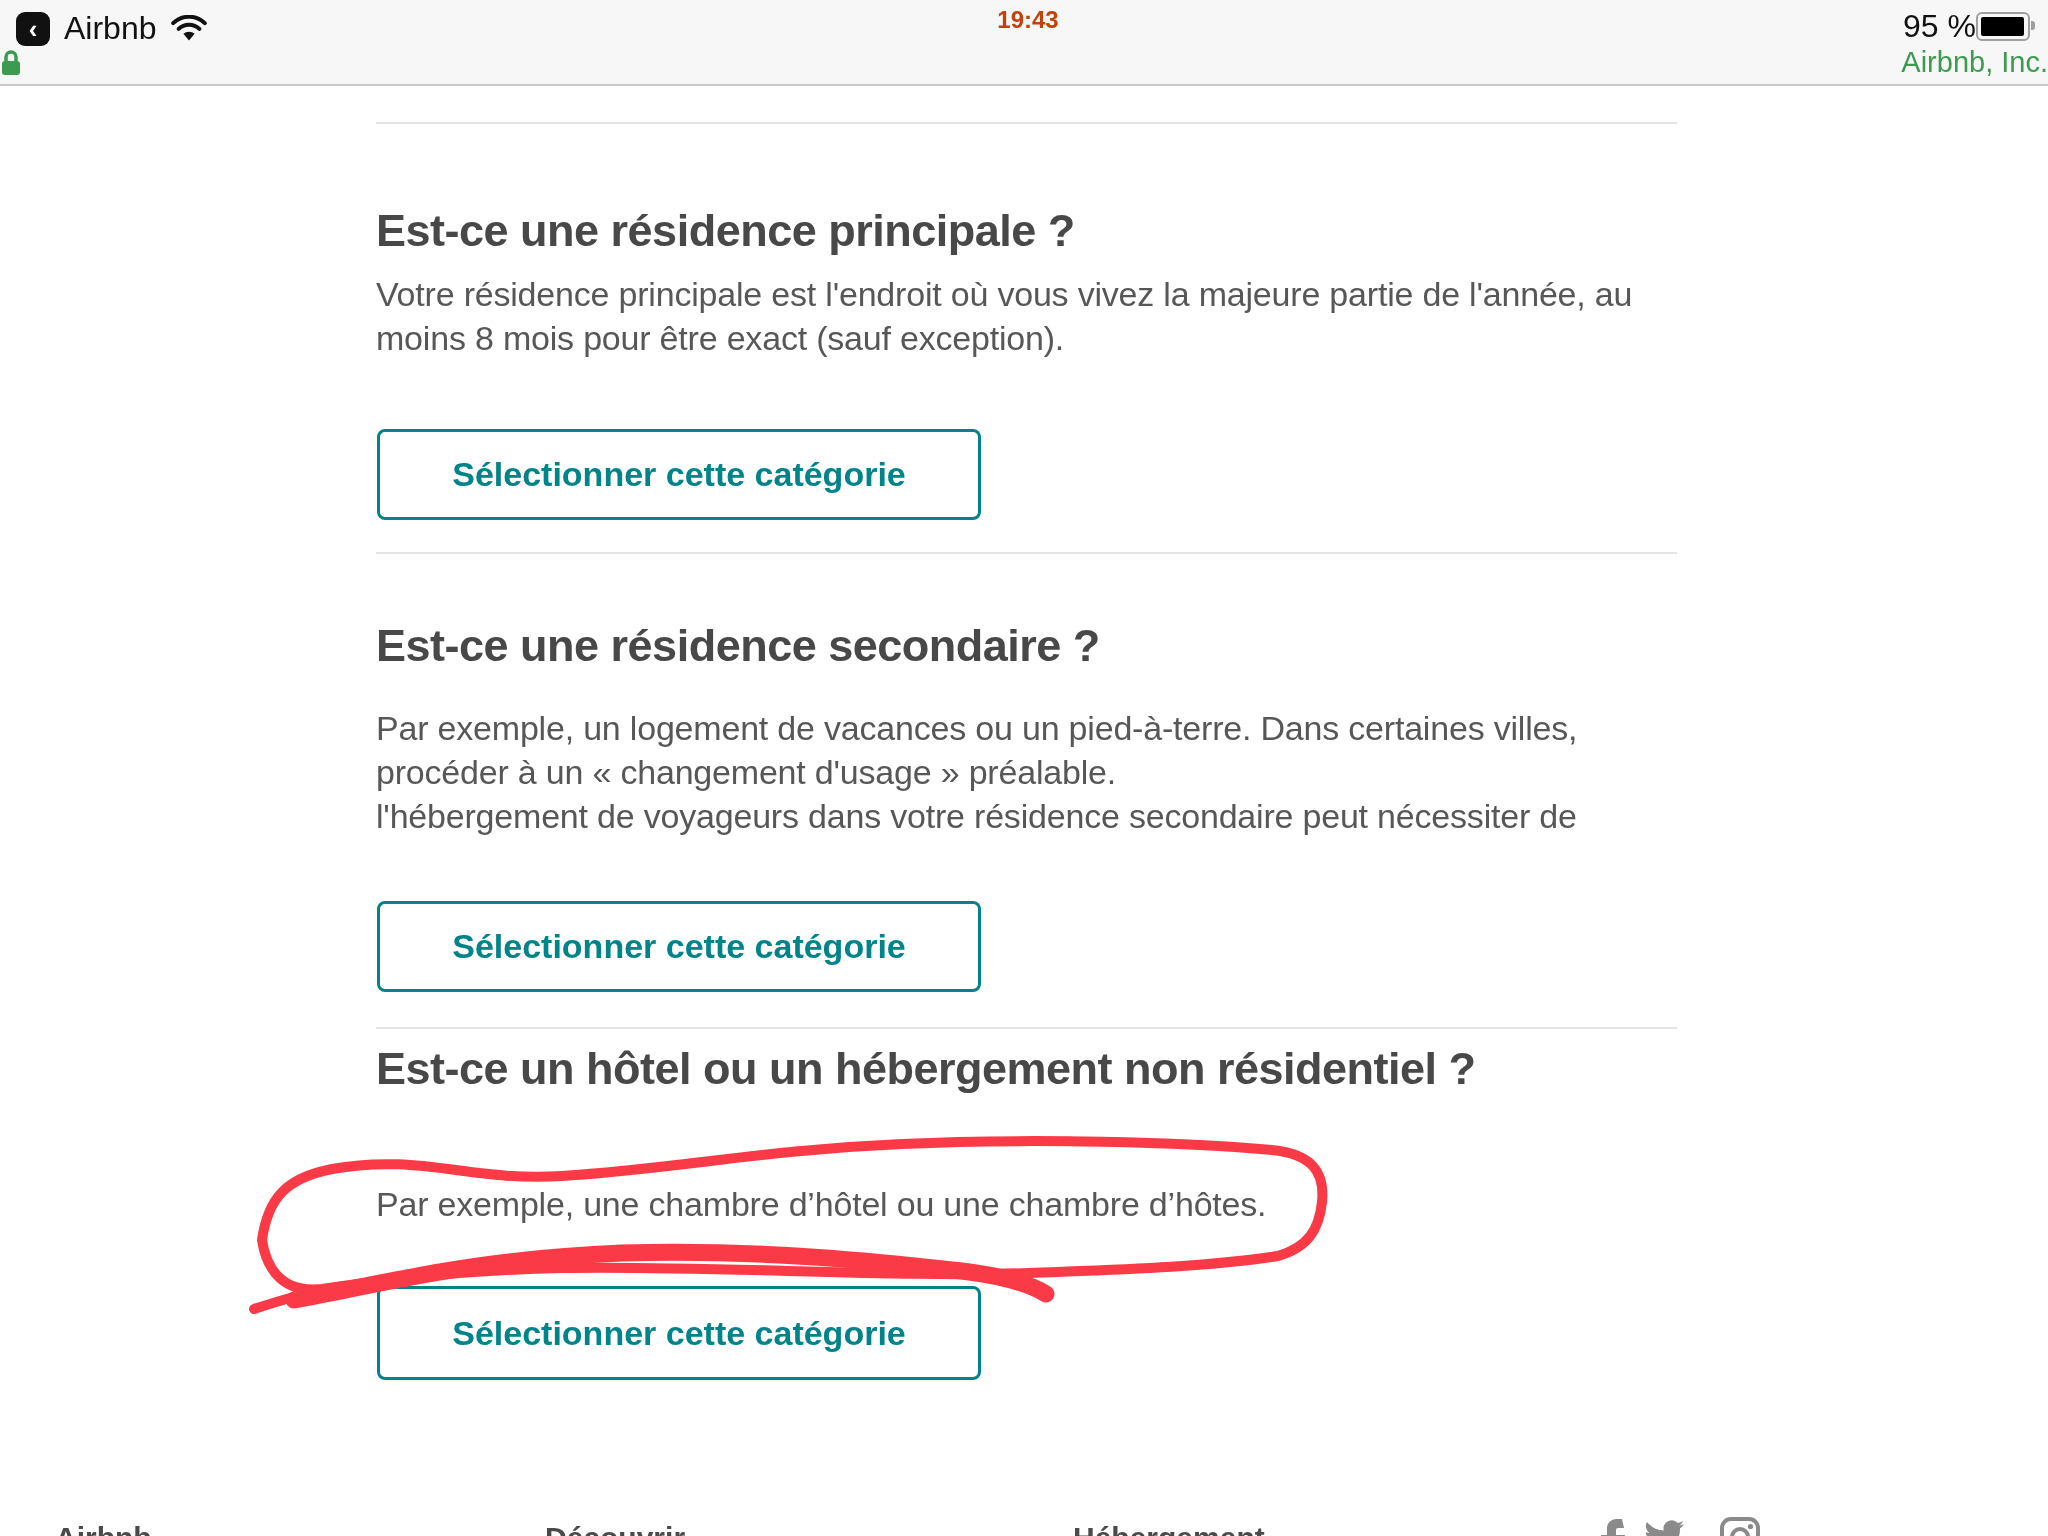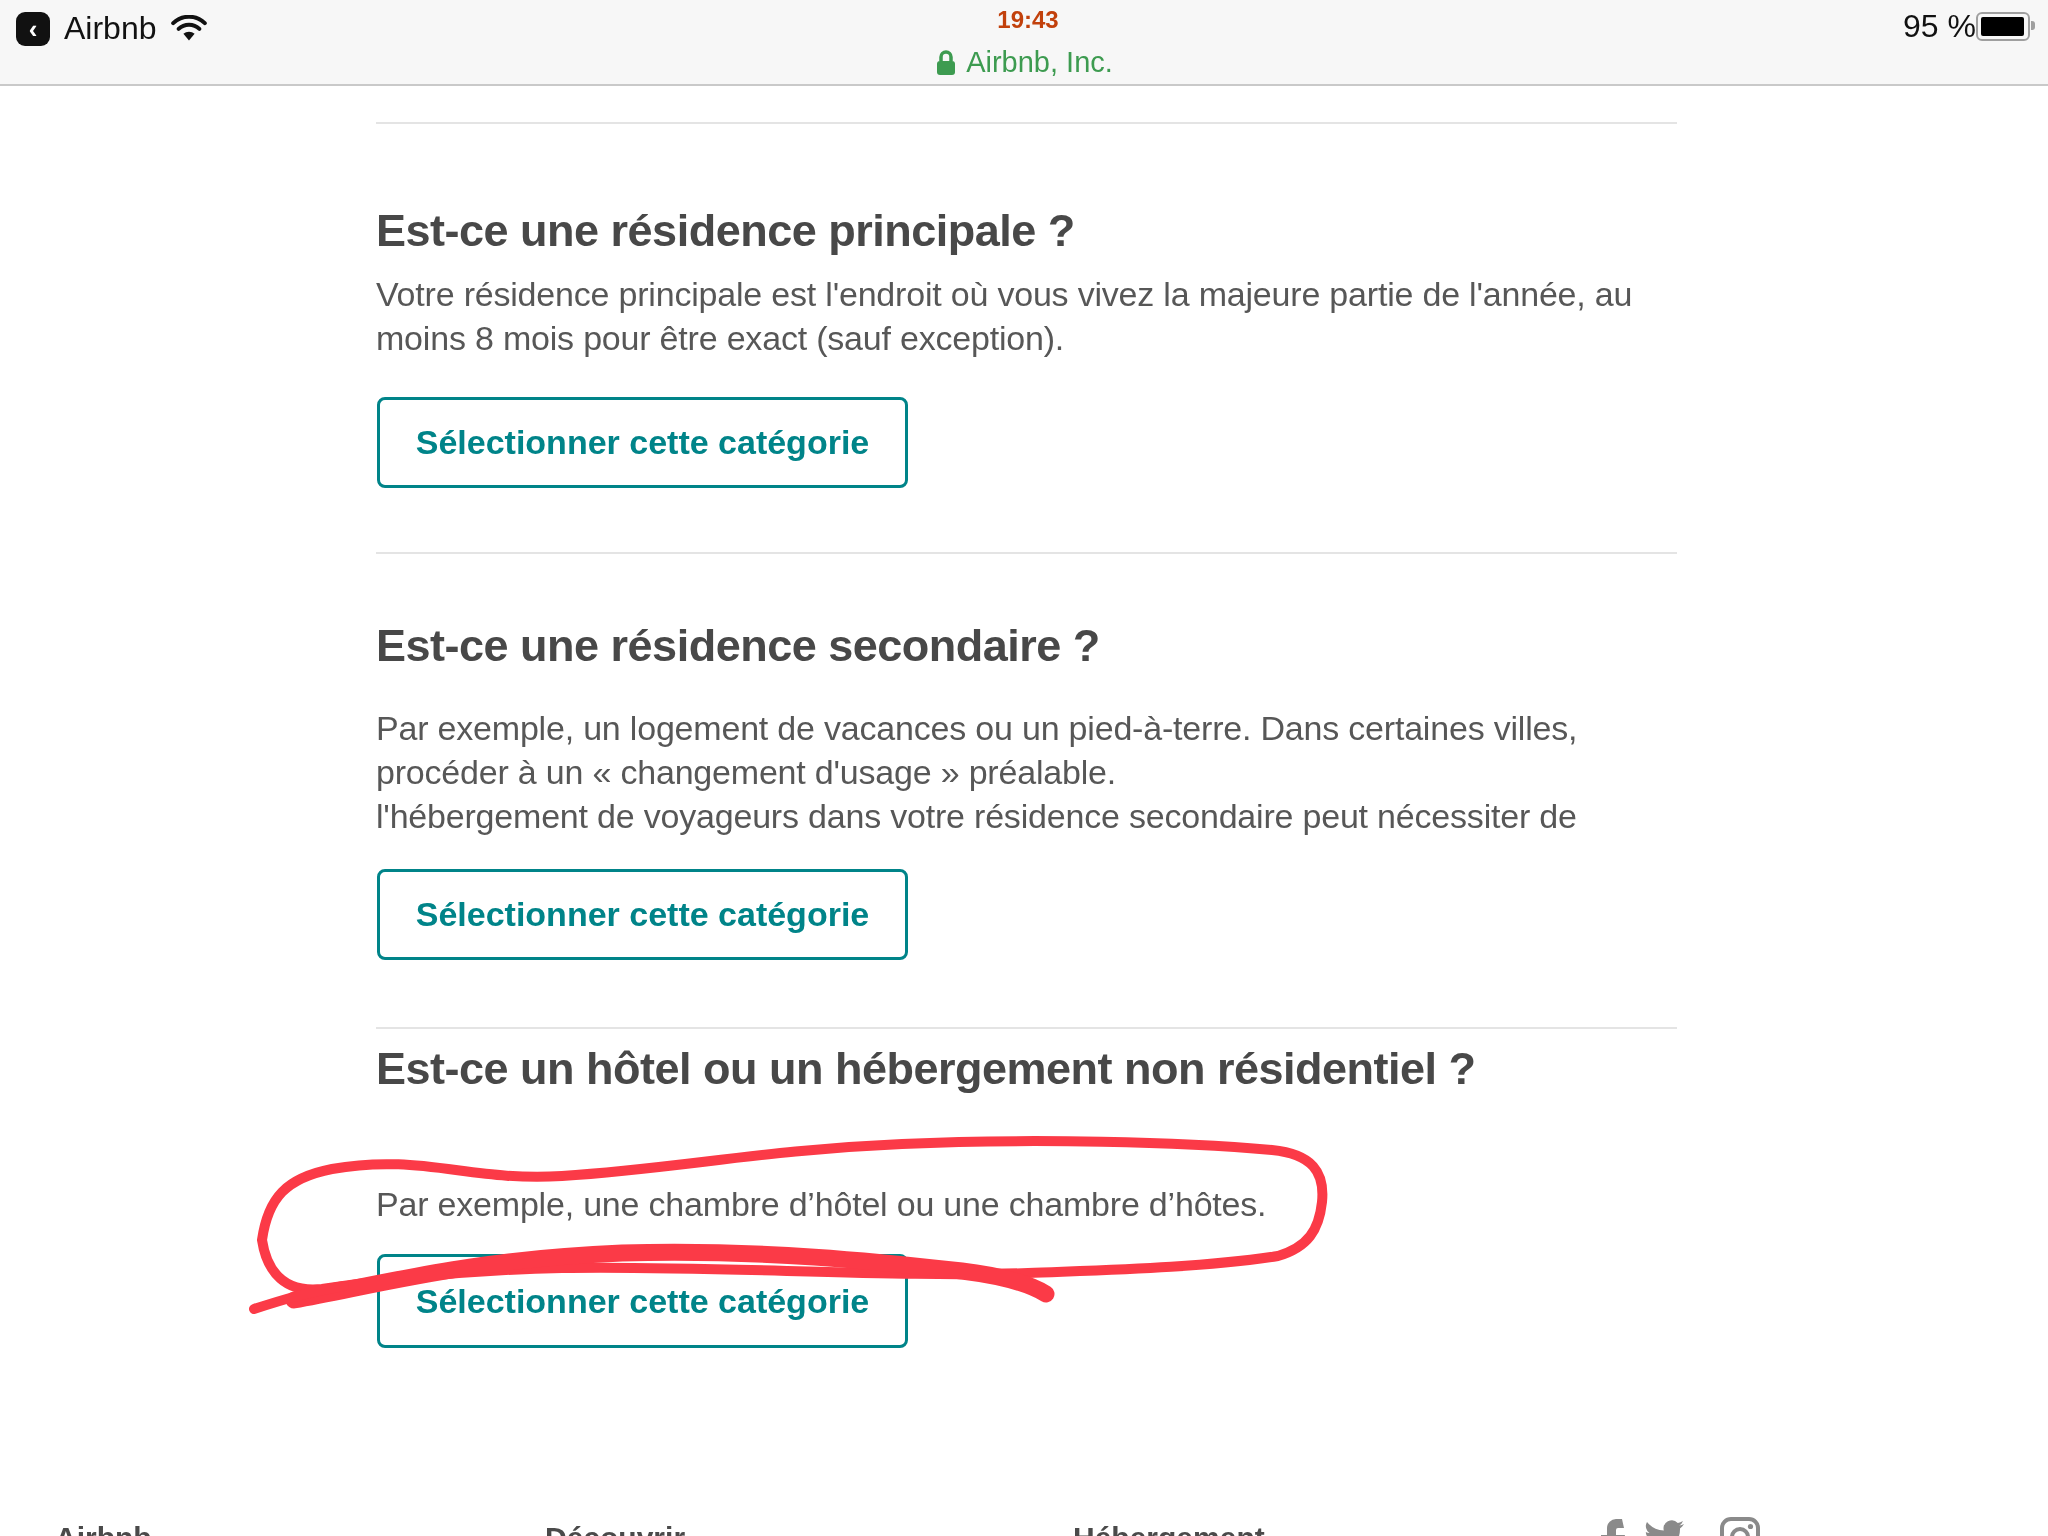--- a/index.html
+++ b/index.html
@@ -5,33 +5,33 @@
   html,body{margin:0;padding:0;}
   body{font-family:"Liberation Sans",sans-serif;background:#fff;}
   #page{position:relative;width:2048px;height:1536px;overflow:hidden;background:#fff;}
 
   
   .statusbar{position:absolute;left:0;top:0;width:2048px;height:86px;background:#f7f7f7;border-bottom:2px solid #c9c9c9;box-sizing:border-box;}
   .sb-left{position:absolute;left:16px;top:10px;display:flex;align-items:center;gap:14px;}
   .back-chip{width:34px;height:34px;background:#111;border-radius:9px;display:flex;align-items:center;justify-content:center;color:#fff;font-size:26px;font-weight:bold;line-height:1;}
   .sb-app{font-size:32px;color:#121212;}
   .sb-time{position:absolute;left:0;right:0;top:6px;text-align:center;font-size:24px;font-weight:bold;color:#c2410c;margin-left:8px;}
-  .sb-url{position:absolute;left:0;right:0;top:46px;display:flex;justify-content:center;align-items:center;gap:9px;font-size:29px;color:#3d9b50;}
+  .sb-url{position:absolute;left:0;right:0;top:46px;display:flex;justify-content:space-between;align-items:center;gap:9px;font-size:29px;color:#3d9b50;}
   .sb-right{position:absolute;right:18px;top:8px;display:flex;align-items:center;}
   .sb-batt-text{font-size:32px;color:#111;}
   .battery{position:relative;width:50px;height:25px;border:2px solid #9f9f9f;border-radius:6px;}
   .battery .fill{position:absolute;left:3px;top:3px;bottom:3px;width:86%;background:#000;border-radius:2px;}
   .battery .nub{position:absolute;right:-7px;top:7px;width:4px;height:9px;background:#9f9f9f;border-radius:0 3px 3px 0;}
 
   
   .divider{position:absolute;left:376px;width:1301px;height:2px;background:#e4e4e4;}
   .sec-title{position:absolute;left:376px;font-size:45px;font-weight:800;letter-spacing:-0.5px;color:#484848;white-space:nowrap;}
   .sec-body{position:absolute;left:376px;font-size:34px;line-height:44px;letter-spacing:-0.2px;color:#575757;}
   .sec-body div{white-space:nowrap;}
-  .sel-btn{position:absolute;left:377px;width:531px;height:91px;box-sizing:border-box;background:#fff;border:3px solid #008489;border-radius:8px;display:flex;align-items:center;justify-content:center;font-size:34px;font-weight:bold;color:#008489;cursor:pointer;}
+  .sel-btn{position:absolute;left:377px;width:604px;height:91px;box-sizing:border-box;background:#fff;border:3px solid #008489;border-radius:8px;display:flex;align-items:center;justify-content:center;font-size:34px;font-weight:bold;color:#008489;cursor:pointer;margin-top:32px;}
 
   
   .footer-col{position:absolute;top:1521px;font-size:30px;font-weight:bold;color:#4a4a4a;white-space:nowrap;}
   .social{position:absolute;top:1517px;color:#8a8a8a;}
 
   
   .annotation{position:absolute;left:0;top:0;width:2048px;height:1536px;pointer-events:none;}
 </style>
 </head>
 <body>

